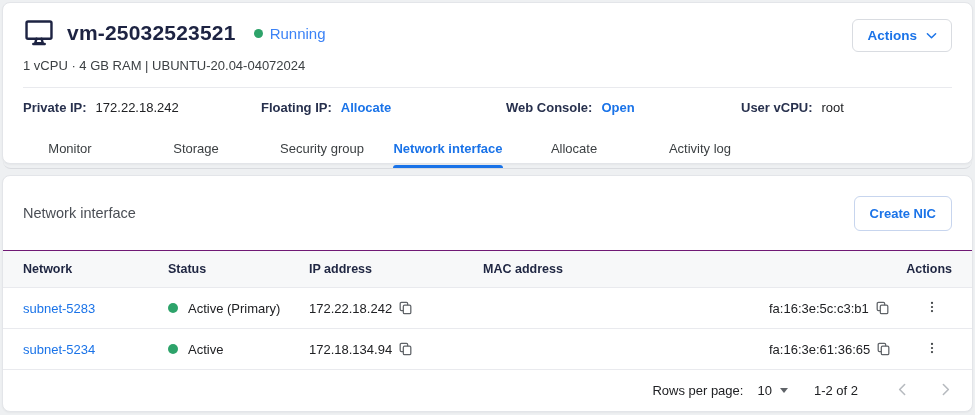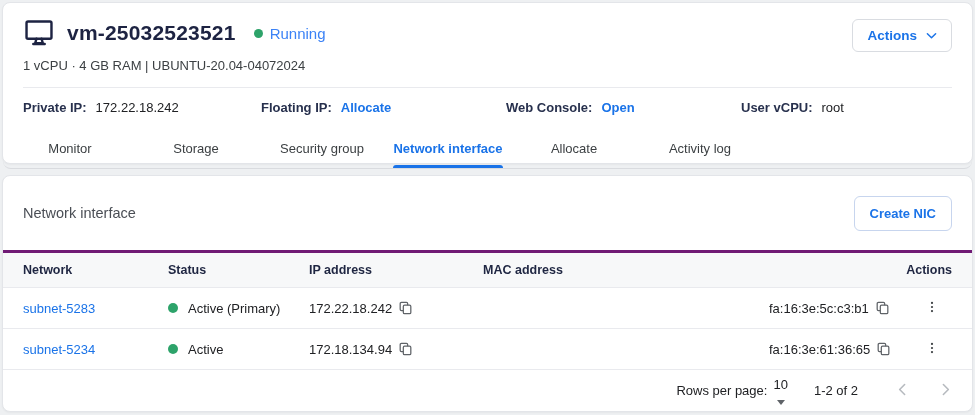--- a/index.html
+++ b/index.html
@@ -59,37 +59,37 @@
   
   .panel-header { height: 74px; display: flex; align-items: center; justify-content: space-between; padding: 0 20px; }
   .panel-title { font-size: 14.5px; color: #4a4e55; }
   .create-nic-btn {
     background: #fff; border: 1px solid #c7d5ee; border-radius: 6px;
     padding: 9px 15px; color: #1a73e8; font-size: 13px; font-weight: 700; cursor: pointer;
     font-family: "Liberation Sans", sans-serif;
   }
 
   .trow { display: flex; align-items: center; padding: 0 20px; }
-  .thead { height: 38px; background: #f7f8f9; border-top: 3px solid #701a75; border-bottom: 1px solid #e9eaee; }
+  .thead { height: 38px; background: #f7f8f9; border-top: 1px solid #701a75; border-bottom: 1px solid #e9eaee; }
   .th { font-size: 12.5px; font-weight: 700; color: #1f2642; }
   .c1 { width: 145px; } .c2 { width: 141px; } .c3 { width: 174px; }
   .c4 { width: 286px; } .c5 { width: 142px; } .c6 { flex: 1; text-align: right; }
 
   .tbody-row { height: 41px; border-bottom: 1px solid #e9eaee; font-size: 13px; }
   .net-link { color: #1a73e8; cursor: pointer; }
   .status-cell { display: flex; align-items: center; gap: 10px; }
   .status-cell .dot { width: 10px; height: 10px; }
   .val-with-copy { display: flex; align-items: center; gap: 6px; }
   .copy-btn { background: none; border: none; cursor: pointer; padding: 0; display: flex; align-items: center; }
   .kebab-btn { background: none; border: none; cursor: pointer; padding: 2px 4px; }
   .actions-zone { flex: 1; display: flex; justify-content: center; }
 
   .pager { flex: 1; display: flex; align-items: center; justify-content: flex-end; gap: 26px; padding: 0 14px 0 0; font-size: 13px; color: #202124; }
-  .rpp { display: flex; align-items: center; gap: 6px; }
-  .rpp-select { display: flex; align-items: center; gap: 8px; cursor: pointer; flex-direction: column; }
+  .rpp { display: flex; align-items: center; gap: 14px; }
+  .rpp-select { display: flex; align-items: center; gap: 8px; cursor: pointer; }
   .tri-down { width: 0; height: 0; border-left: 4px solid transparent; border-right: 4px solid transparent; border-top: 5px solid #5f6368; }
   .page-chevrons { display: flex; align-items: center; gap: 18px; margin-left: 6px; }
   .chev-btn { background: none; border: none; cursor: default; padding: 4px; }
 </style>
 </head>
 <body>
 
 <div class="card" id="card-top">
   <div class="vm-header">
     <div class="vm-title-row">

